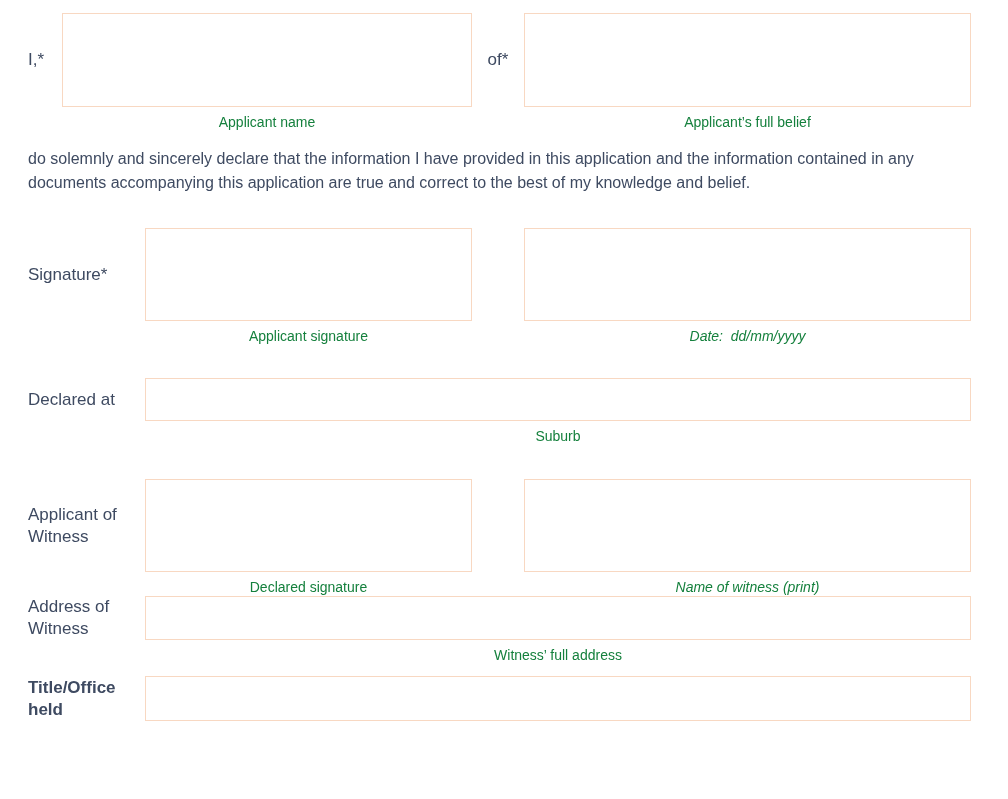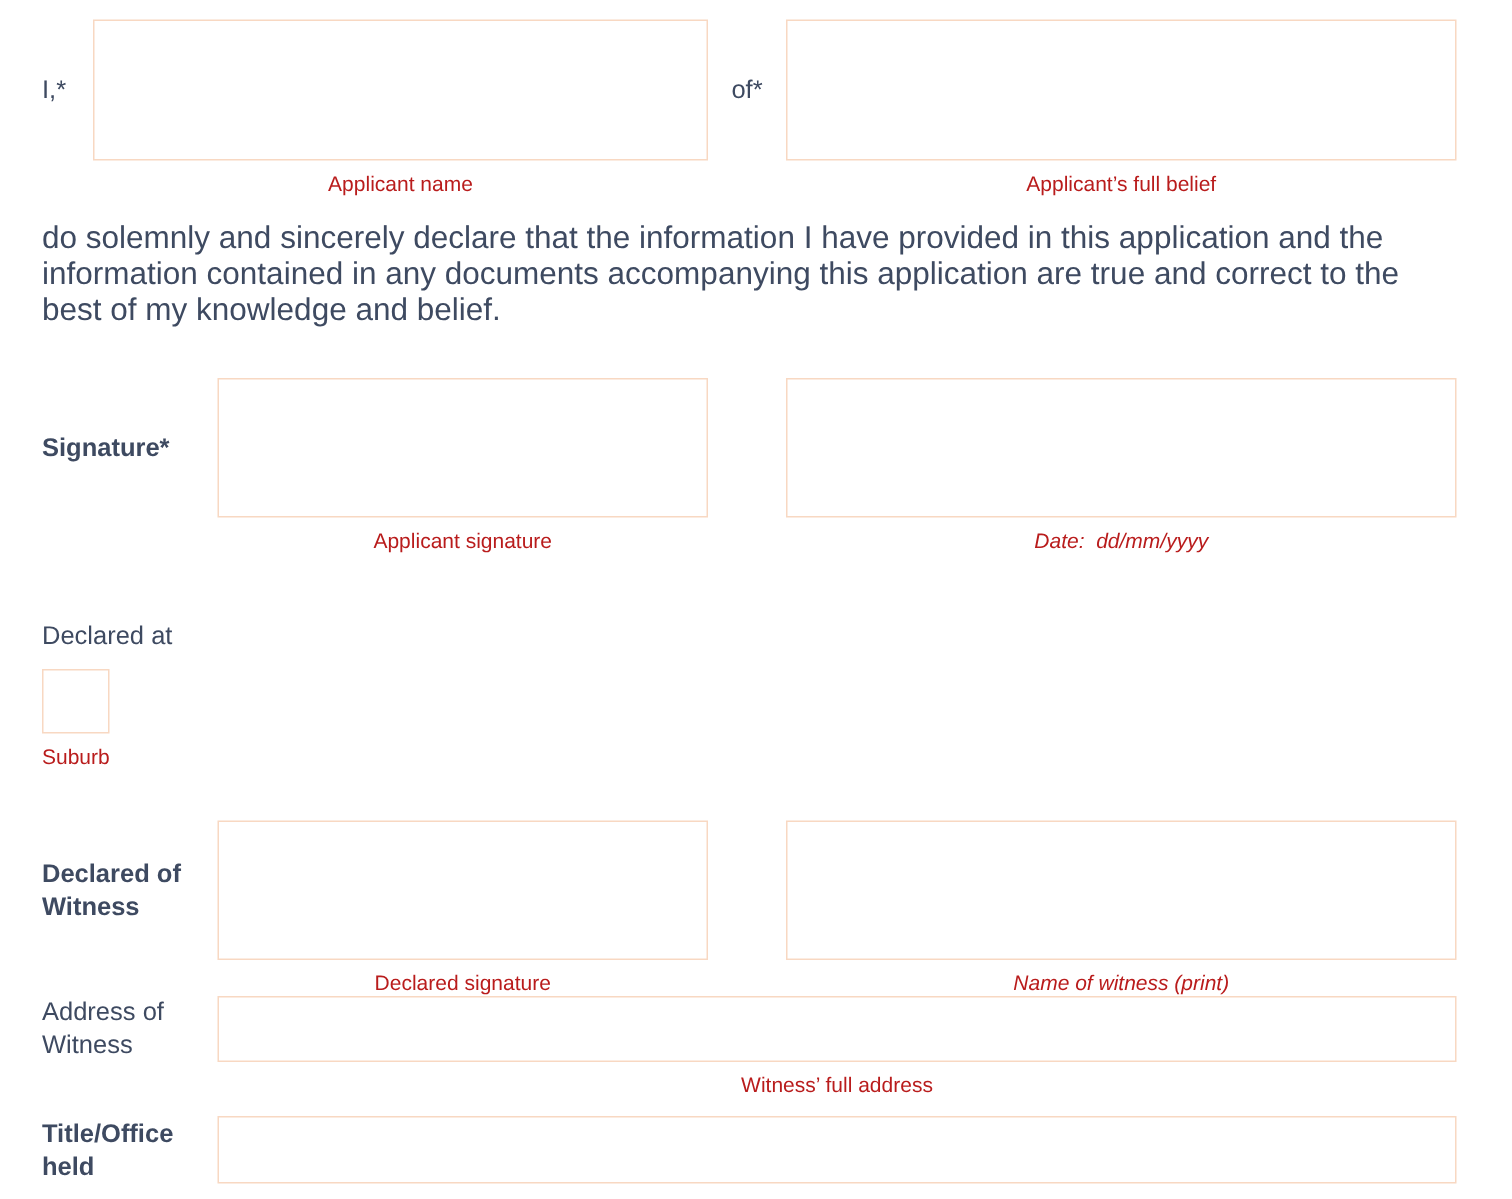--- a/index.html
+++ b/index.html
@@ -21,21 +21,21 @@
     align-items: flex-start;
   }
   .lbl {
     font-size: 17px;
     line-height: 22px;
     display: flex;
     align-items: center;
     flex: none;
   }
   .h-lg  { height: 94px; }
-  .h-sig { height: 93px; font-weight: bold; }
+  .h-sig { height: 93px; }
   .h-sm  { height: 44px; }
   .label-col { width: 117px; padding-right: 8px; }
   .field-col {
     display: flex;
     flex-direction: column;
     min-width: 0;
   }
   .grow { flex: 1 1 auto; }
   .box {
     background: #ffffff;
@@ -45,36 +45,36 @@
   .box-lg  { height: 94px; }
   .box-sig { height: 93px; }
   .box-sm  { height: 43px; }
   .box-sm2 { height: 44px; }
   .box-sm3 { height: 45px; }
   .caption {
     font-size: 14px;
     line-height: 17px;
     margin-top: 7px;
     text-align: center;
-    color: #b91c1c;
+    color: #15803d;
     white-space: pre-wrap;
   }
   .lbl-i  { width: 34px; }
   .col-name { width: 410px; flex: none; }
   .lbl-of { width: 52px; justify-content: center; }
   .declaration {
-    font-size: 21px;
+    font-size: 16px;
     line-height: 24px;
     margin: 16px 0 0 0;
     max-width: 910px;
   }
   .row-sig    { margin-top: 33px; }
   .col-sig-1  { width: 327px; flex: none; }
   .gap-52     { margin-left: 52px; font-style: italic; }
-  .row-declared { margin-top: 33px; flex-direction: column; }
+  .row-declared { margin-top: 33px; }
   .row-witness  { margin-top: 34px; }
   .row-address  { }
   .row-title    { margin-top: 12px; font-weight: bold; }
 </style>
 </head>
 <body>
 
 <div class="form">
 
   <div class="row">
@@ -106,21 +106,21 @@
 
   <div class="row row-declared">
     <div class="lbl label-col h-sm">Declared at</div>
     <div class="field-col grow">
       <div class="box box-sm"></div>
       <div class="caption">Suburb</div>
     </div>
   </div>
 
   <div class="row row-witness">
-    <div class="lbl label-col h-sig">Declared of Witness</div>
+    <div class="lbl label-col h-sig">Applicant of Witness</div>
     <div class="field-col col-sig-1">
       <div class="box box-sig"></div>
       <div class="caption">Declared signature</div>
     </div>
     <div class="field-col grow gap-52">
       <div class="box box-sig"></div>
       <div class="caption">Name of witness (print)</div>
     </div>
   </div>
 

